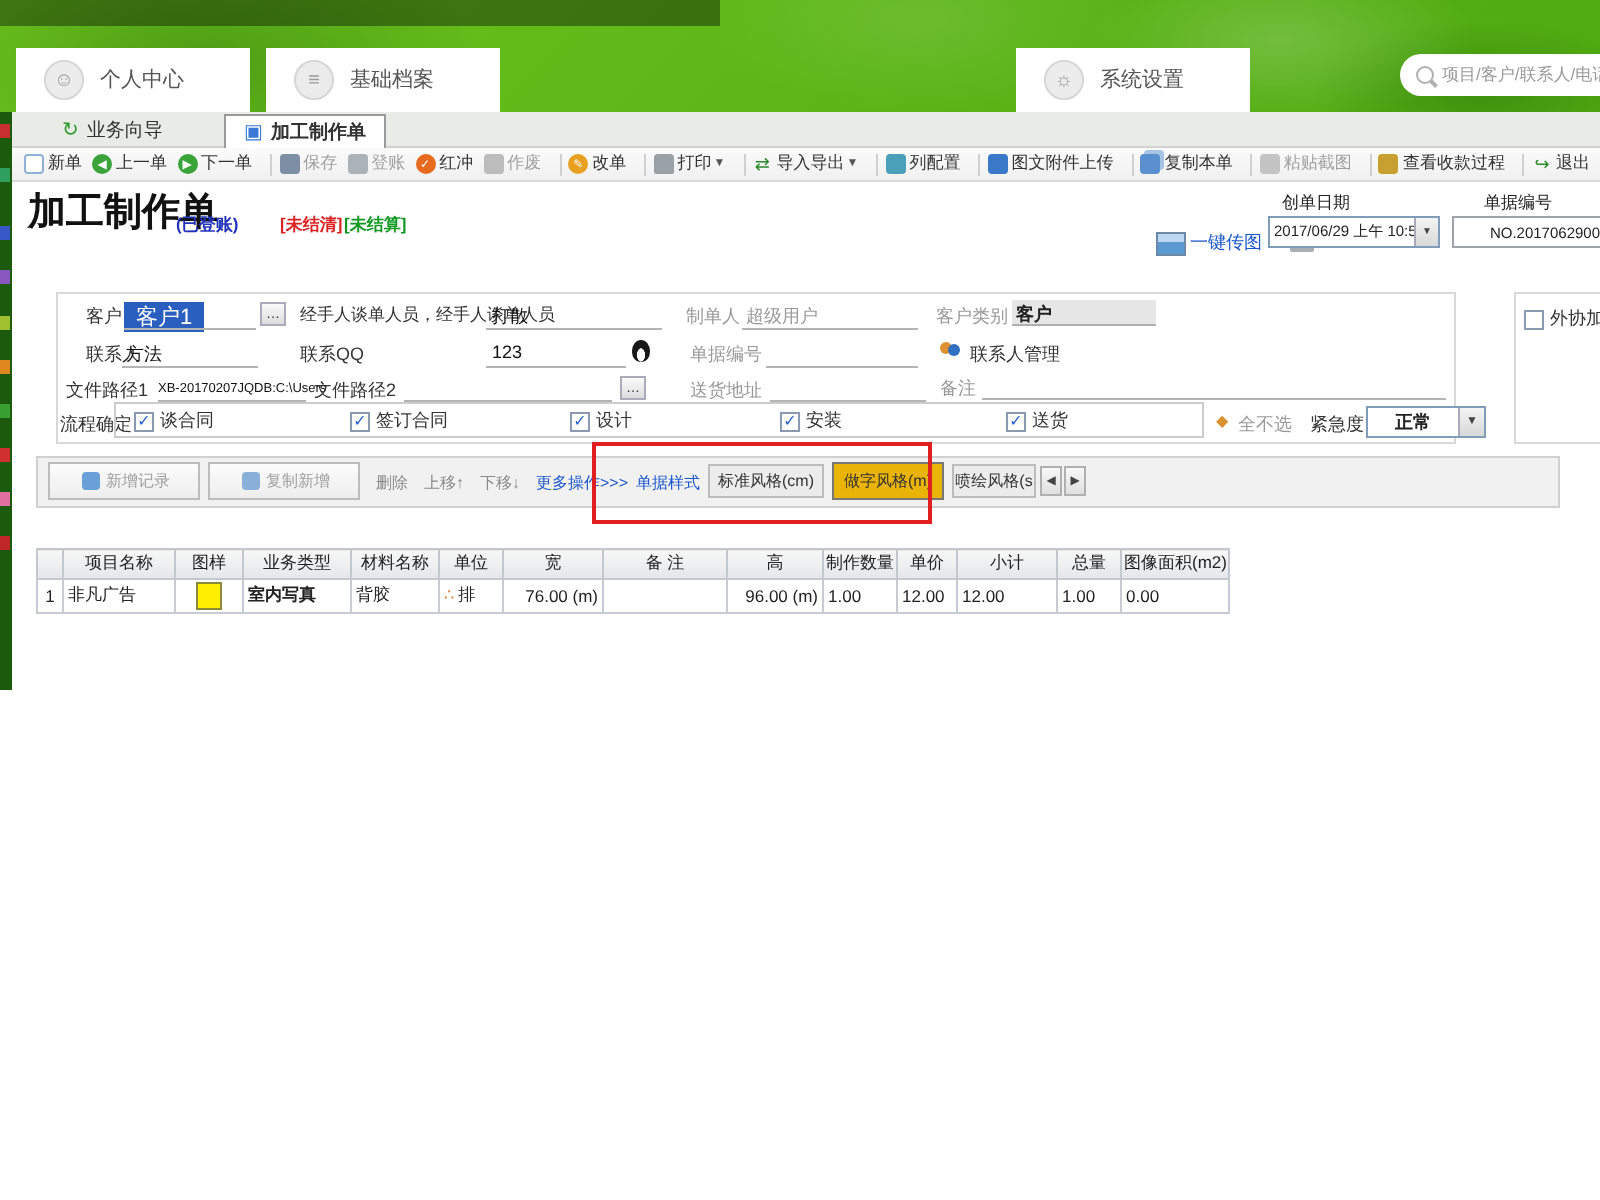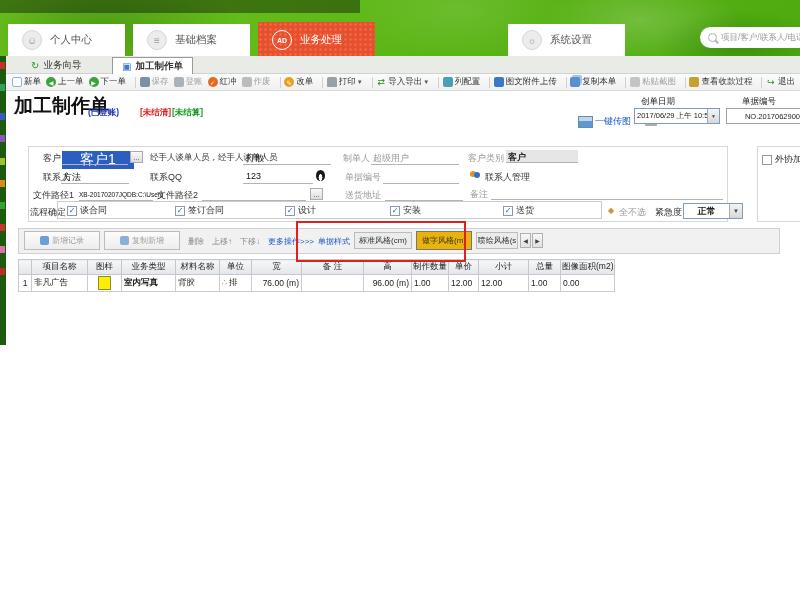--- a/index.html
+++ b/index.html
@@ -83,52 +83,52 @@
     display:flex;align-items:center;justify-content:center;font-size:5px;color:#444;}
   .numbox{border:1px solid #9aa2aa;background:#fff;display:flex;align-items:center;justify-content:flex-end;
     font-size:7.5px;box-sizing:border-box;padding-right:1px;white-space:nowrap;overflow:hidden;}
   
   .form-box{left:28px;top:146px;width:700px;height:76px;border:1px solid #d8d8d8;background:#fff;box-sizing:border-box;}
   .out-box{left:757px;top:146px;width:45px;height:76px;border:1px solid #d8d8d8;box-sizing:border-box;}
   .lbl{font-size:9px;color:#333;white-space:nowrap;}
   .lbl.gray{color:#999;}
   .val{font-size:9px;color:#111;white-space:nowrap;}
   .uline{height:0;border-bottom:1px solid #b4b4b4;}
-  .sel-val{background:#2a5fc0;color:#fff;padding:0 18px;font-size:14px;white-space:nowrap;}
+  .sel-val{background:#2a5fc0;color:#fff;padding:0 6px;font-size:11px;white-space:nowrap;}
   .browse{width:13px;height:12px;background:linear-gradient(#fafafa,#dcdcdc);border:1px solid #aab;
     display:flex;align-items:center;justify-content:center;font-size:7px;color:#333;box-sizing:border-box;cursor:pointer;}
   .qq{width:9px;height:11px;background:radial-gradient(ellipse at 50% 68%, #fff 0 30%, #181818 33%);border-radius:50% 50% 45% 45%;}
   .ppl-ico{width:11px;height:9px;position:relative;}
   .ppl-ico::before{content:"";position:absolute;left:0;top:1px;width:6px;height:6px;border-radius:50%;background:#e09030;}
   .ppl-ico::after{content:"";position:absolute;left:4px;top:2px;width:6px;height:6px;border-radius:50%;background:#3070c0;}
   .cb{display:flex;align-items:center;cursor:pointer;}
   .cb-box{width:10px;height:10px;border:1px solid #8a9ab0;background:#fff;margin-right:3px;
     display:flex;align-items:center;justify-content:center;font-size:8px;color:#2a62c8;box-sizing:border-box;}
   .cb-box.checked::after{content:"✓";font-weight:bold;}
   .steps-box{left:57px;top:201px;width:545px;height:18px;border:1px solid #ccc;box-sizing:border-box;}
   .diamond{color:#d89030;font-size:8px;}
   .select{border:1px solid #7f9db9;background:#fff;display:flex;align-items:center;box-sizing:border-box;font-weight:bold;}
   .select .sval{flex:1;text-align:center;font-size:9px;}
   .select .sarrow{width:12px;align-self:stretch;background:linear-gradient(#f4f4f4,#d8d8d8);border-left:1px solid #aab;
     display:flex;align-items:center;justify-content:center;font-size:6px;color:#444;}
   
   .grid-bar{left:18px;top:228px;width:762px;height:26px;background:#f1f1f1;border:1px solid #d0d0d0;box-sizing:border-box;}
   .gbtn{position:absolute;height:19px;background:linear-gradient(#fcfcfc,#ededed);border:1px solid #bcbcbc;
-    display:flex;align-items:center;justify-content:center;font-size:8px;color:#a0a0a0;box-sizing:border-box;}
+    display:flex;align-items:center;font-size:8px;color:#a0a0a0;box-sizing:border-box;padding-left:16px;}
   .gbtn .gico{width:9px;height:9px;border-radius:2px;margin-right:3px;}
   .gtext{position:absolute;font-size:8px;white-space:nowrap;cursor:pointer;}
   .gtext.gray{color:#8a8a8a;}
   .gtext.blue{color:#1a56cc;}
   .style-btn{position:absolute;height:17px;background:#ececec;border:1px solid #bcbcbc;display:flex;align-items:center;
     justify-content:center;font-size:8px;color:#333;box-sizing:border-box;white-space:nowrap;overflow:hidden;cursor:pointer;}
   .style-btn.selected{background:#eab308;border:1px solid #777;height:19px;}
   .spin{position:absolute;width:11px;height:15px;background:linear-gradient(#f8f8f8,#e0e0e0);border:1px solid #b0b0b0;
     display:flex;align-items:center;justify-content:center;font-size:6px;color:#444;box-sizing:border-box;cursor:pointer;}
   
-  table.grid{position:absolute;left:18px;top:259px;border-collapse:collapse;table-layout:fixed;}
+  table.grid{position:absolute;left:18px;top:274px;border-collapse:collapse;table-layout:fixed;}
   table.grid th{background:linear-gradient(#f7f7f7,#e4e6ea);border:1px solid #c2c8ce;font-size:8.5px;
     font-weight:normal;color:#222;height:14px;padding:0 1px;white-space:nowrap;overflow:hidden;}
   table.grid td{border:1px solid #c6ccd2;font-size:8.5px;height:16px;padding:0 2px;white-space:nowrap;overflow:hidden;background:#fff;}
   td.c{text-align:center;} td.r{text-align:right;}
   td.yellow{background:#ffff00;} td.cyan{background:#ccf0f2;}
   .swatch{width:11px;height:12px;background:#ffee00;border:1px solid #8a8a3a;margin:0 auto;}
   .unit-ico{color:#e07020;font-size:8px;margin-right:2px;}
   
   .anno{left:296px;top:221px;width:166px;height:37px;border:2px solid #e02020;z-index:99;}
 </style>
@@ -145,24 +145,20 @@
     <span class="search-ph">项目/客户/联系人/电话</span>
   </div>
 
   <div class="abs nav-item" style="left:8px">
     <span class="nav-ico">☺</span>
     <span class="nav-label">个人中心</span>
   </div>
   <div class="abs nav-item" style="left:133px">
     <span class="nav-ico">≡</span>
     <span class="nav-label">基础档案</span>
-  </div>
-  <div class="abs nav-item active" style="left:258px">
-    <span class="nav-ico">AD</span>
-    <span class="nav-label">业务处理</span>
   </div>
   <div class="abs nav-item" style="left:508px">
     <span class="nav-ico">☼</span>
     <span class="nav-label">系统设置</span>
   </div>
 
   <div class="abs window-body"></div>
 
   <div class="abs leftstrip">
     <div class="dicon" style="top:6px;background:#c83030"></div>

